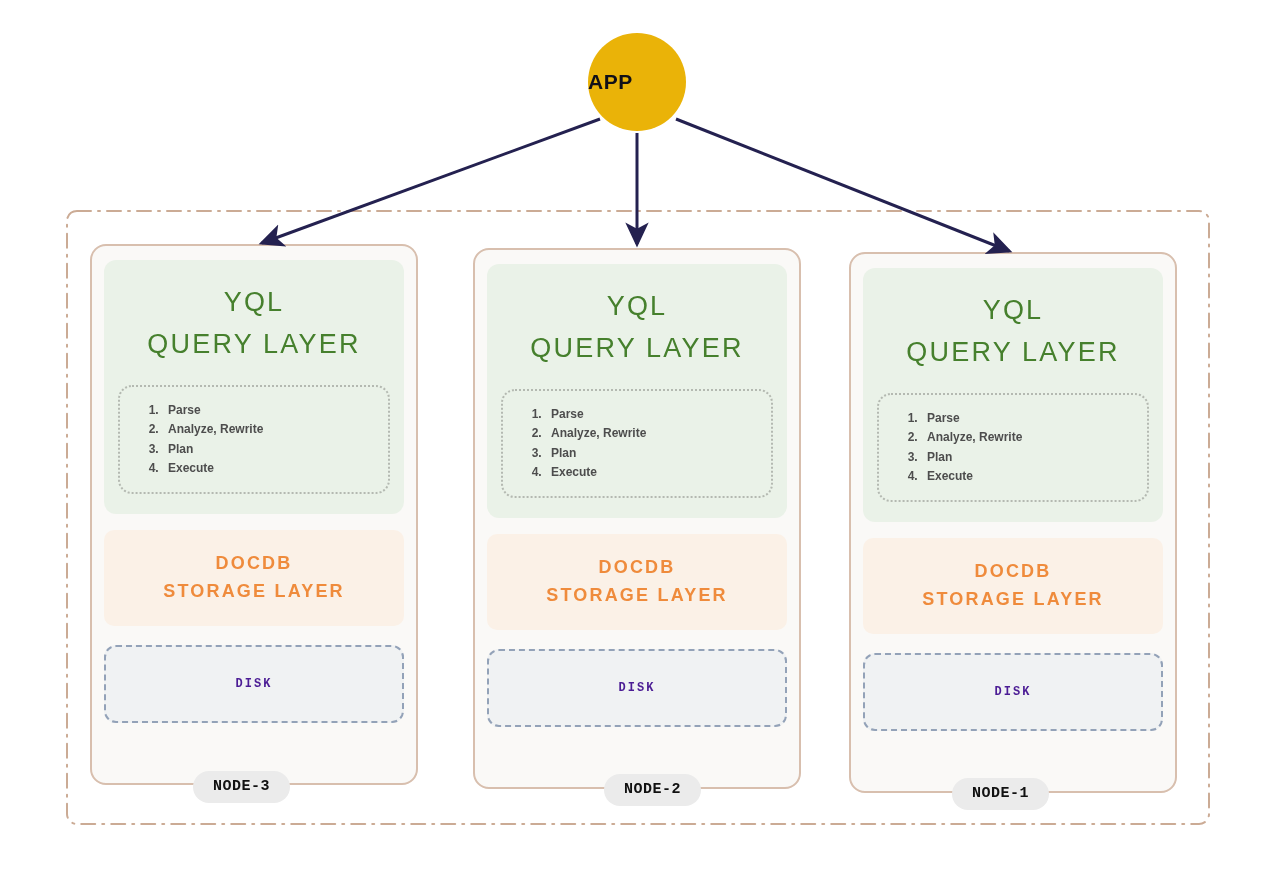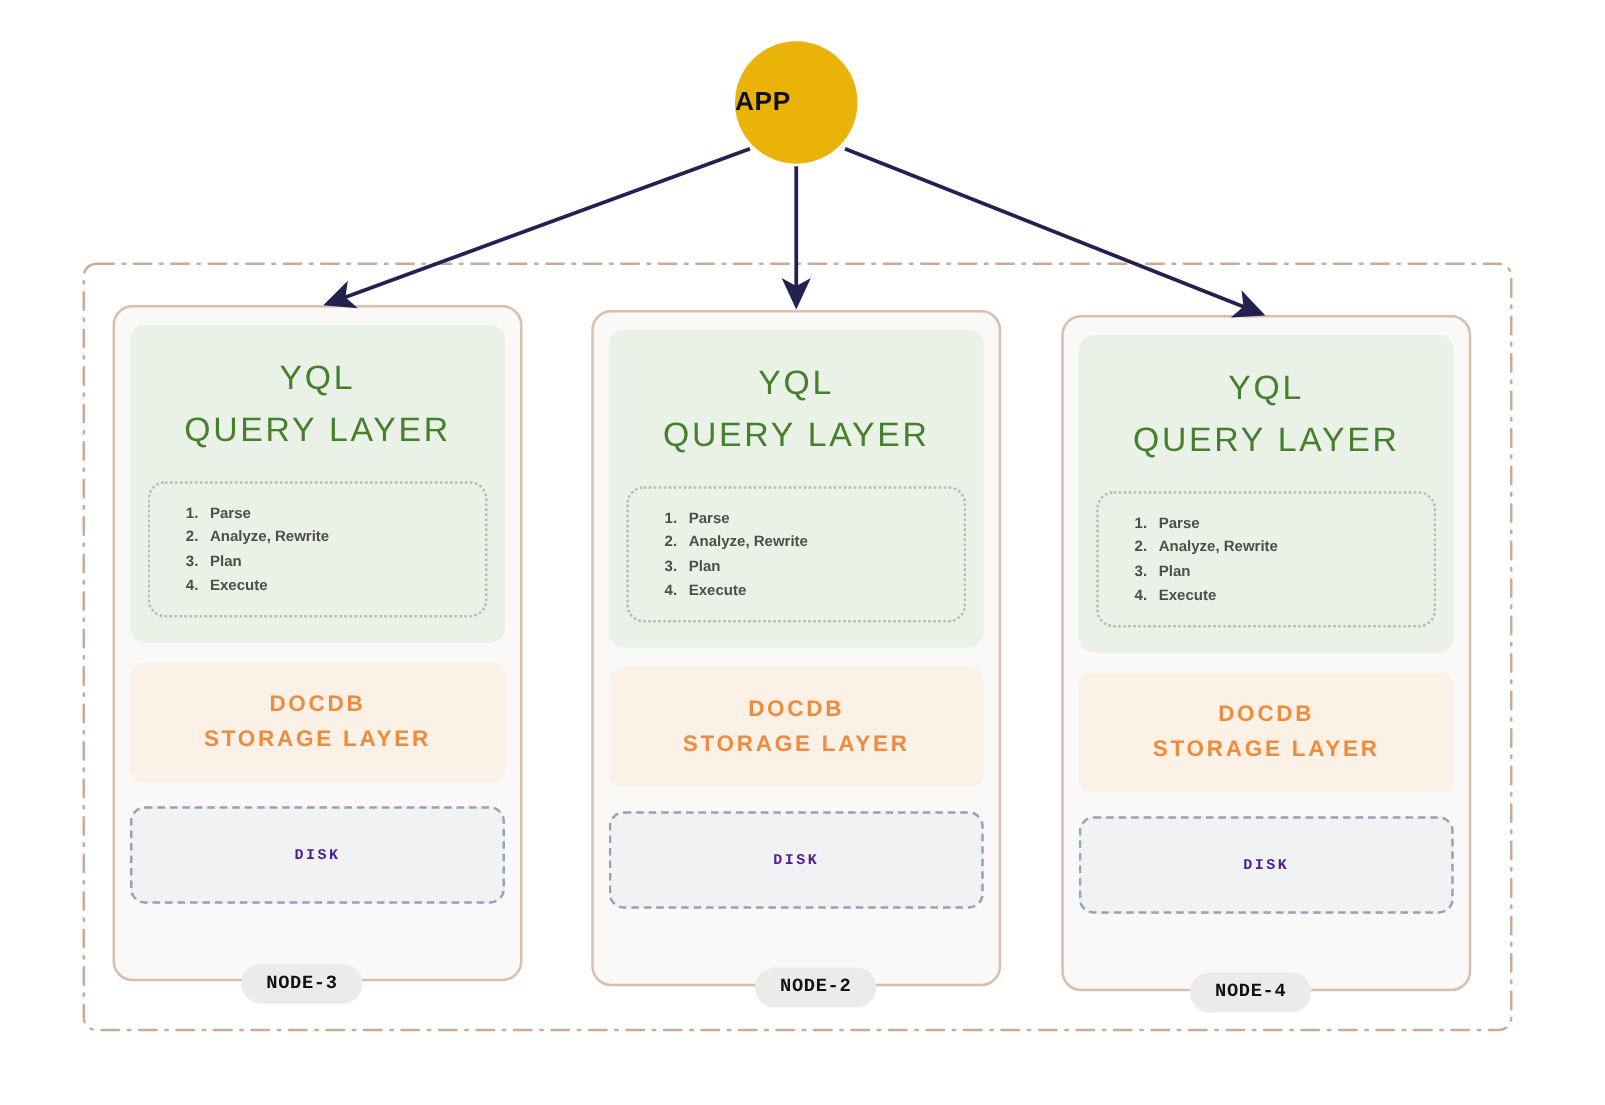--- a/index.html
+++ b/index.html
@@ -254,21 +254,21 @@
       </div>
     </div>
     <div class="docdb-block">
       <div class="docdb-title">DOCDB
 STORAGE LAYER</div>
     </div>
     <div class="disk-block">
       <div class="disk-title">DISK</div>
     </div>
   </div>
-  <div class="node-badge badge-3">NODE-4</div>
+  <div class="node-badge badge-3">NODE-1</div>
 
   <svg id="arrows" viewBox="0 0 1284 884">
     <defs>
       <marker id="arrowhead" markerWidth="9" markerHeight="9" refX="7.2" refY="4.5" orient="auto" markerUnits="strokeWidth">
         <path d="M0,0.6 L8.4,4.5 L0,8.4 L2.1,4.5 Z" fill="#242150"></path>
       </marker>
     </defs>
     <line x1="600" y1="119" x2="262" y2="243" stroke="#242150" stroke-width="3" marker-end="url(#arrowhead)"></line>
     <line x1="637" y1="133" x2="637" y2="244" stroke="#242150" stroke-width="3" marker-end="url(#arrowhead)"></line>
     <line x1="676" y1="119" x2="1009" y2="251" stroke="#242150" stroke-width="3" marker-end="url(#arrowhead)"></line>

